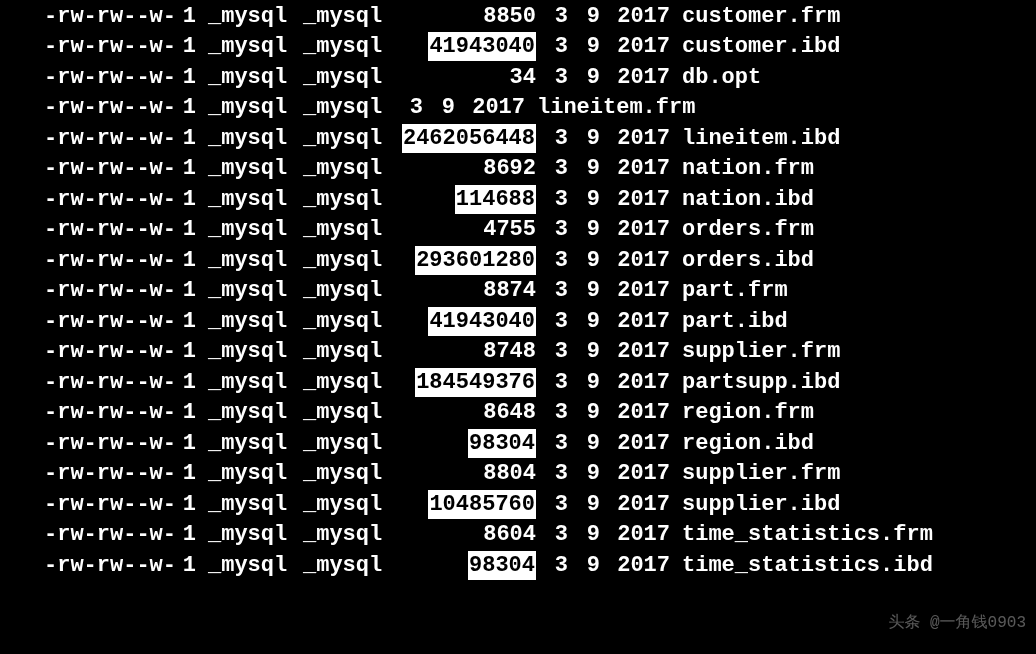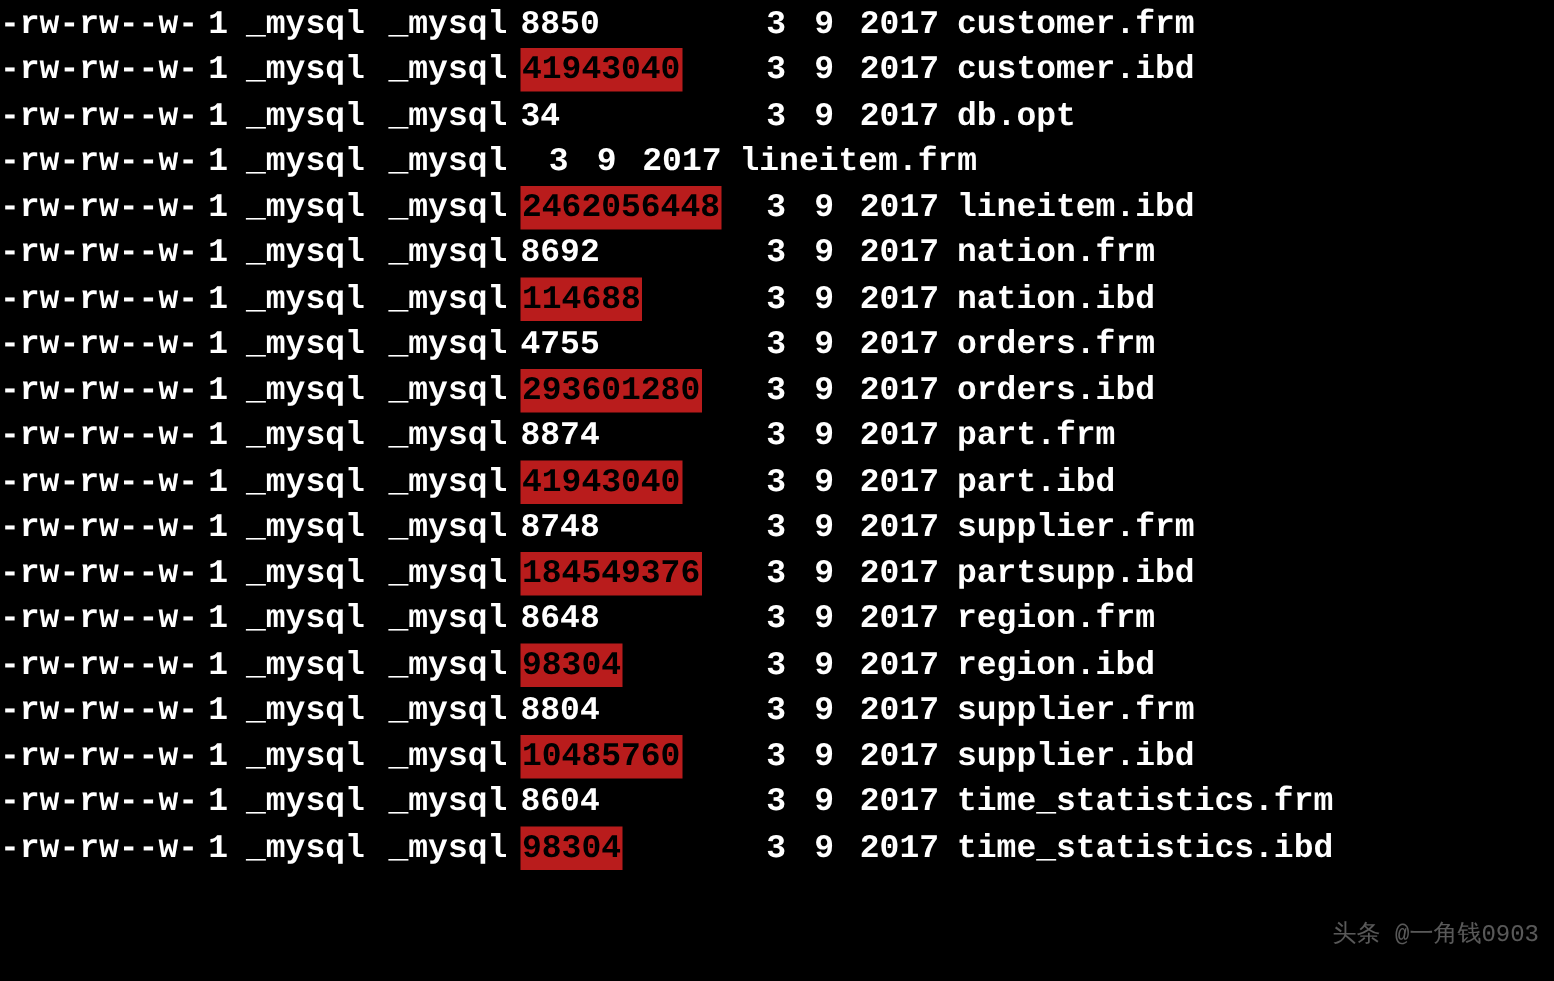--- a/index.html
+++ b/index.html
@@ -21,20 +21,21 @@
       position: relative;
     }
     .terminal {
       padding: 2px 0;
     }
     .row {
       white-space: pre;
       height: 30.5px;
       display: flex;
       align-items: center;
+      margin-left: 44px;
     }
     .perms {
       display: inline-block;
       width: 130px;
     }
     .links {
       display: inline-block;
       width: 22px;
       text-align: right;
     }
@@ -44,23 +45,24 @@
       padding-left: 12px;
     }
     .group {
       display: inline-block;
       width: 100px;
       padding-left: 12px;
     }
     .size {
       display: inline-block;
       width: 145px;
+      text-align: right;
     }
     .size.hl {
-      background: #b91c1c;
+      background: #ffffff;
       color: #000000;
     }
     .month {
       display: inline-block;
       width: 32px;
       text-align: right;
     }
     .day {
       display: inline-block;
       width: 32px;

